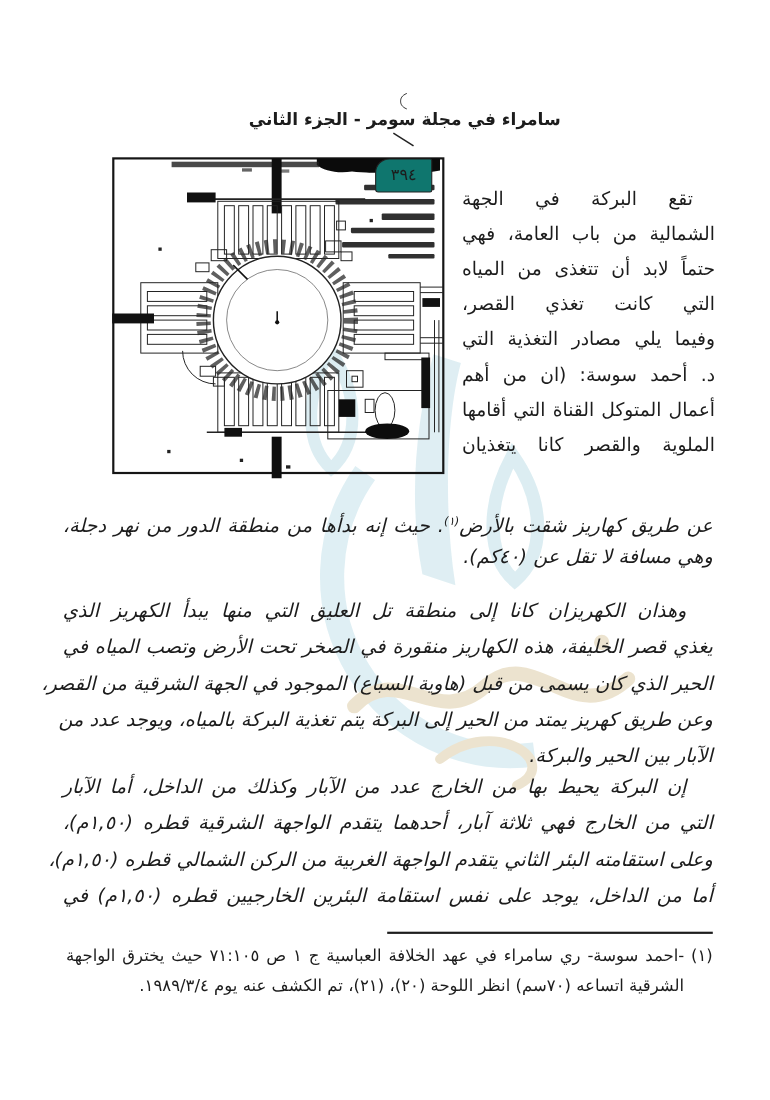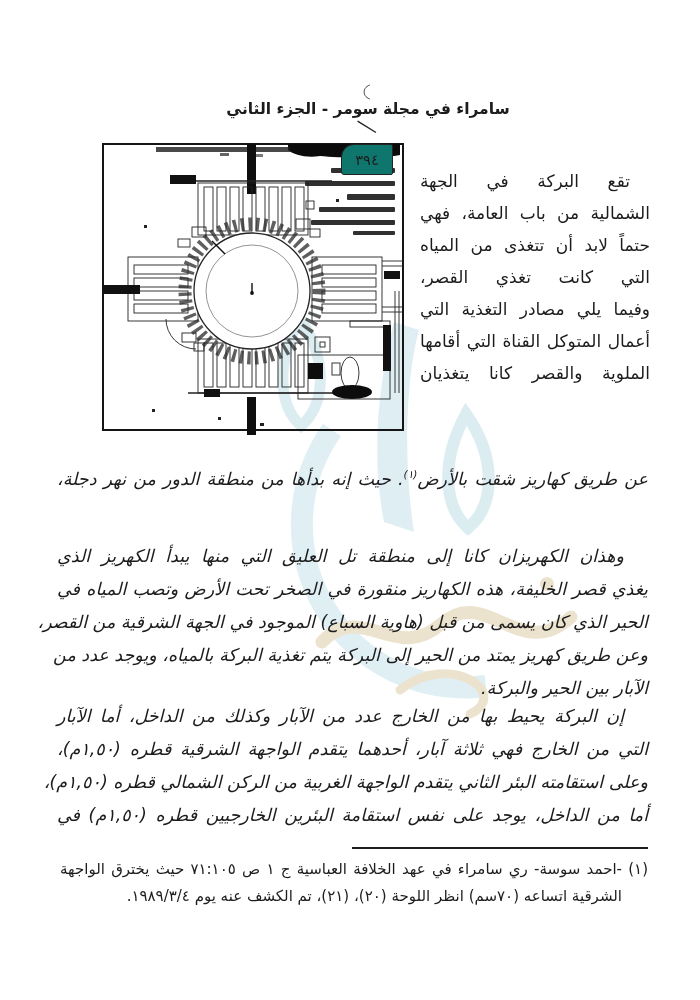--- a/index.html
+++ b/index.html
@@ -182,28 +182,30 @@
     <rect x="160" y="282" width="4" height="3"></rect>
   </g>
 </svg>
 
 <div class="abs col-block" style="z-index:2;">
   <div class="tline ind20">تقع البركة في الجهة</div>
   <div class="tline">الشمالية من باب العامة، فهي</div>
   <div class="tline">حتماً لابد أن تتغذى من المياه</div>
   <div class="tline">التي كانت تغذي القصر،</div>
   <div class="tline">وفيما يلي مصادر التغذية التي</div>
+  <div class="tline">د. أحمد سوسة: (ان من أهم</div>
   <div class="tline">أعمال المتوكل القناة التي أقامها</div>
   <div class="tline">الملوية والقصر كانا يتغذيان</div>
 </div>
 
 <div class="abs body-block" style="top:458px;z-index:2;">
   <div class="tline">
     <span>عن طريق كهاريز شقت بالأرض</span><sup class="fnref">(١)</sup><span>. حيث إنه بدأها من منطقة الدور من نهر دجلة،</span>
   </div>
+  <div class="tline end">وهي مسافة لا تقل عن (٤٠كم).</div>
 </div>
 
 <div class="abs body-block" style="top:540px;z-index:2;">
   <div class="tline ind24">وهذان الكهريزان كانا إلى منطقة تل العليق التي منها يبدأ الكهريز الذي</div>
   <div class="tline">يغذي قصر الخليفة، هذه الكهاريز منقورة في الصخر تحت الأرض وتصب المياه في</div>
   <div class="tline">الحير الذي كان يسمى من قبل (هاوية السباع) الموجود في الجهة الشرقية من القصر،</div>
   <div class="tline">وعن طريق كهريز يمتد من الحير إلى البركة يتم تغذية البركة بالمياه، ويوجد عدد من</div>
   <div class="tline end">الآبار بين الحير والبركة.</div>
 </div>
 

